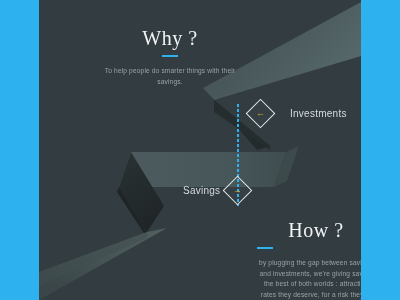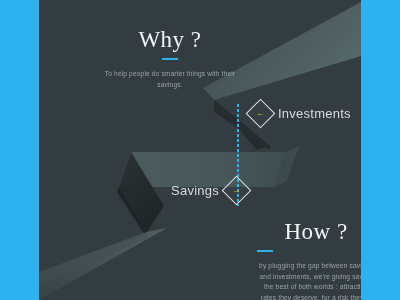--- a/index.html
+++ b/index.html
@@ -52,21 +52,21 @@
     height: 300px;
   }
 
   
   .block {
     position: absolute;
   }
   .heading {
     font-family: "Liberation Serif", serif;
     color: #f2f4f5;
-    font-size: 23px;
+    font-size: 20px;
     font-weight: 400;
     letter-spacing: 0.5px;
     line-height: 1;
     margin: 0;
     white-space: nowrap;
   }
   .rule {
     width: 16px;
     height: 2px;
     background: #2db2ef;
@@ -136,23 +136,24 @@
     transform: rotate(-45deg);
     display: flex;
     align-items: center;
     justify-content: center;
     color: #d8a82e;
     font-size: 9px;
     line-height: 1;
   }
   .node-label {
     color: #d7dcdf;
-    font-size: 13px;
+    font-size: 10px;
     letter-spacing: 0.25px;
     white-space: nowrap;
+    margin-left: 12px;
   }
 
   #node-investments { left: 211px; top: 103px; }
   #node-savings     { left: 132px; top: 180px; flex-direction: row; text-align: right; }
   #node-savings .node-label { order: 0; }
   #node-savings .diamond    { order: 1; }
 </style>
 </head>
 <body>
 

